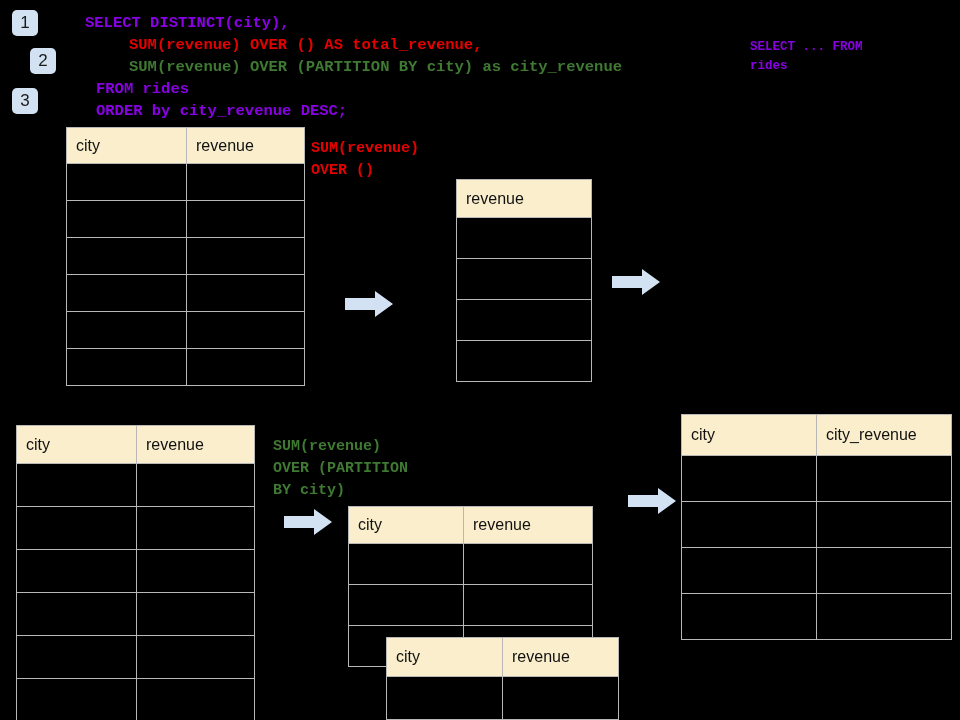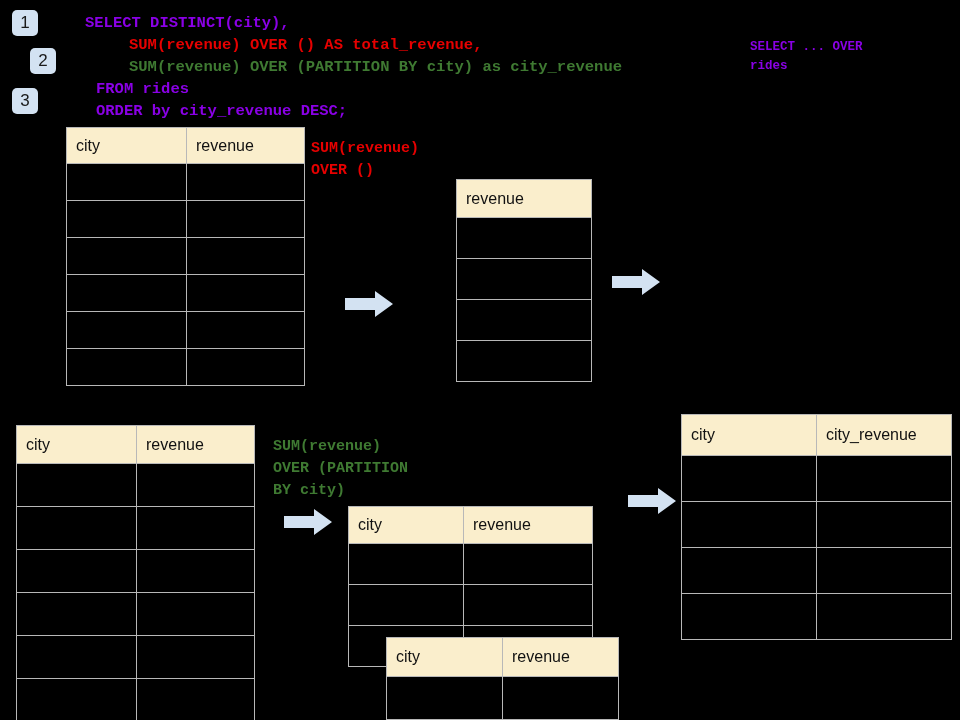--- a/index.html
+++ b/index.html
@@ -108,21 +108,21 @@
 <div class="stage">
 
   <div id="badges-layer">
       <div class="badge" style="left: 12px; top: 10px; background: rgb(211, 226, 242);">1</div>
       <div class="badge" style="left: 30px; top: 48px; background: rgb(211, 226, 242);">2</div>
       <div class="badge" style="left: 12px; top: 88px; background: rgb(211, 226, 242);">3</div>
     </div>
 
   <div class="sql" id="sql-block" style="left:85px; top:12px;"><div class="sql-line c-purple" style="color: rgb(138, 0, 230); padding-left: 0px;">SELECT DISTINCT(city),</div><div class="sql-line c-red" style="color: rgb(230, 0, 0); padding-left: 44px;">SUM(revenue) OVER () AS total_revenue,</div><div class="sql-line c-green" style="color: rgb(63, 122, 50); padding-left: 44px;">SUM(revenue) OVER (PARTITION BY city) as city_revenue</div><div class="sql-line c-purple" style="color: rgb(138, 0, 230); padding-left: 11px;">FROM rides</div><div class="sql-line c-purple" style="color: rgb(138, 0, 230); padding-left: 11px;">ORDER by city_revenue DESC;</div></div>
 
-  <div class="annot-sm" id="annot-select-from" style="left: 750px; top: 38px; color: rgb(138, 0, 230);">SELECT ... OVER
+  <div class="annot-sm" id="annot-select-from" style="left: 750px; top: 38px; color: rgb(138, 0, 230);">SELECT ... FROM
 rides</div>
 
   <div class="annot" id="annot-sum-over-empty" style="left: 311px; top: 138px; color: rgb(230, 0, 0); font-size: 15px;">SUM(revenue)
 OVER ()</div>
 
   <div class="annot" id="annot-sum-over-partition" style="left: 273px; top: 436px; color: rgb(63, 122, 50); font-size: 15px;">SUM(revenue)
 OVER (PARTITION
 BY city)</div>
 
   <div id="tables-layer">

